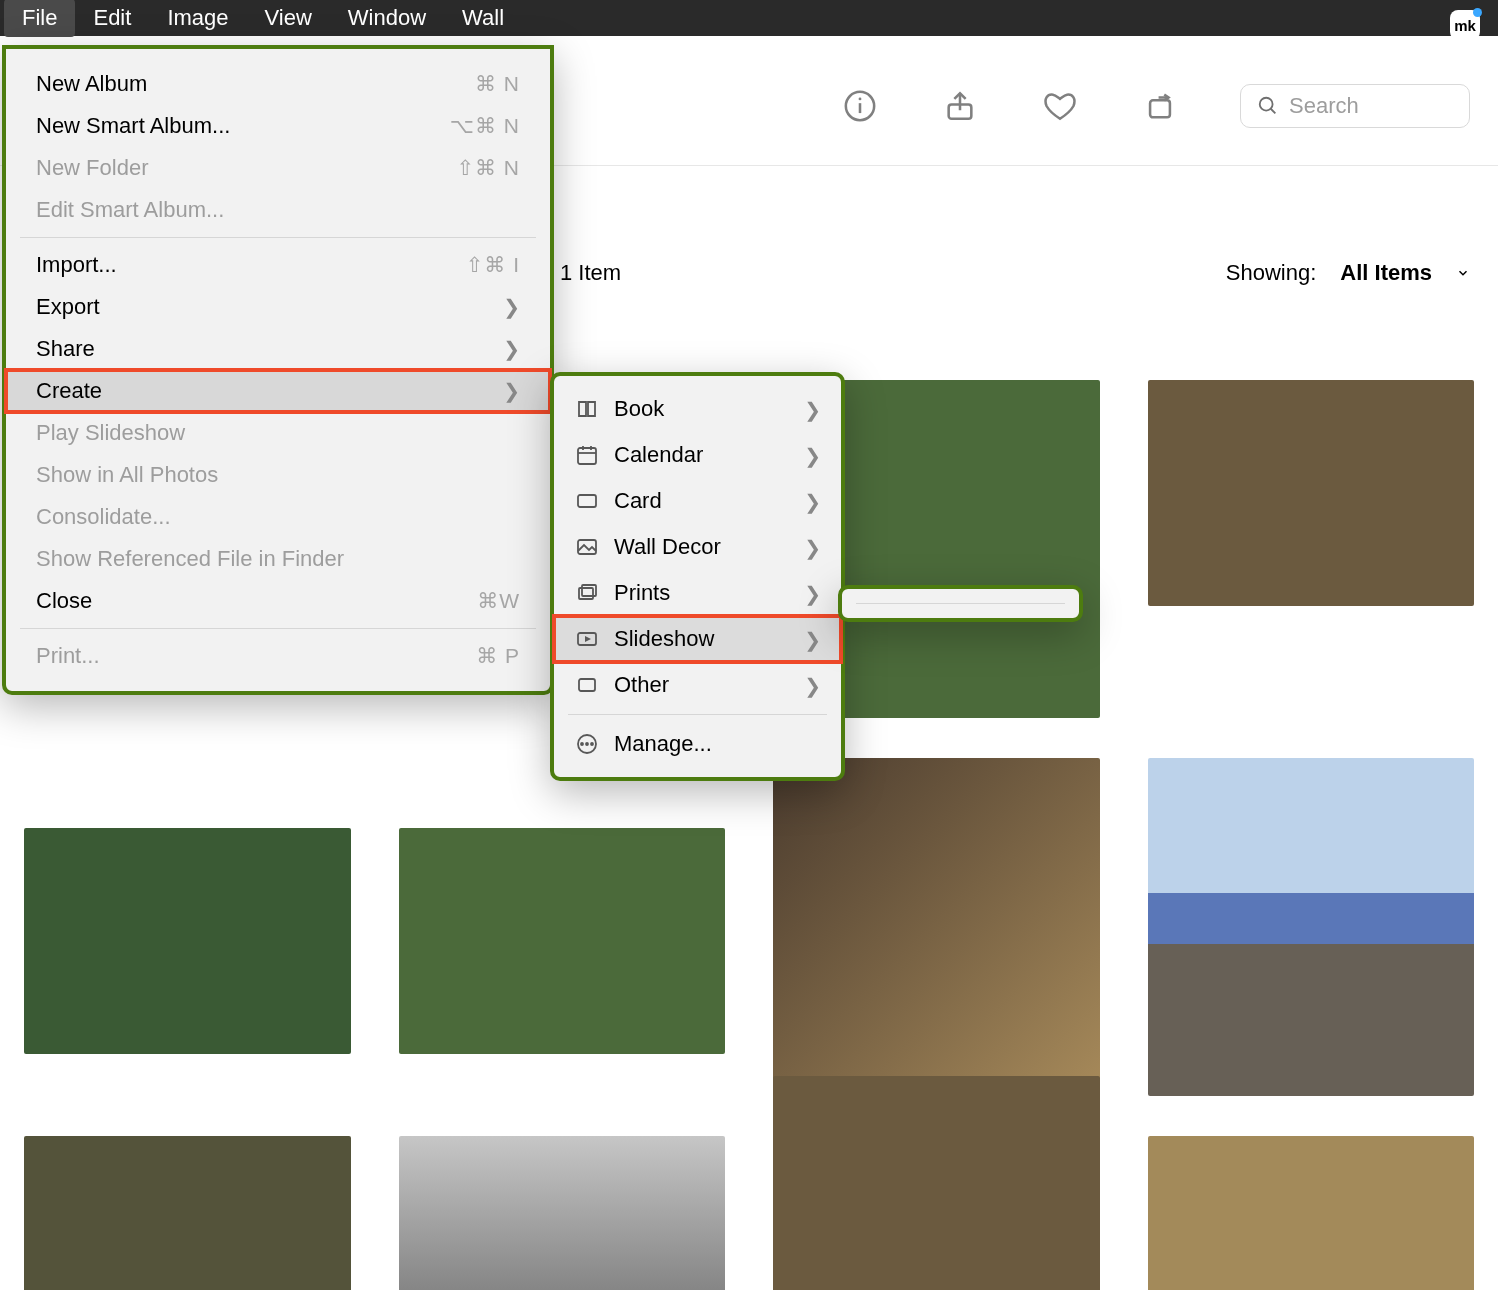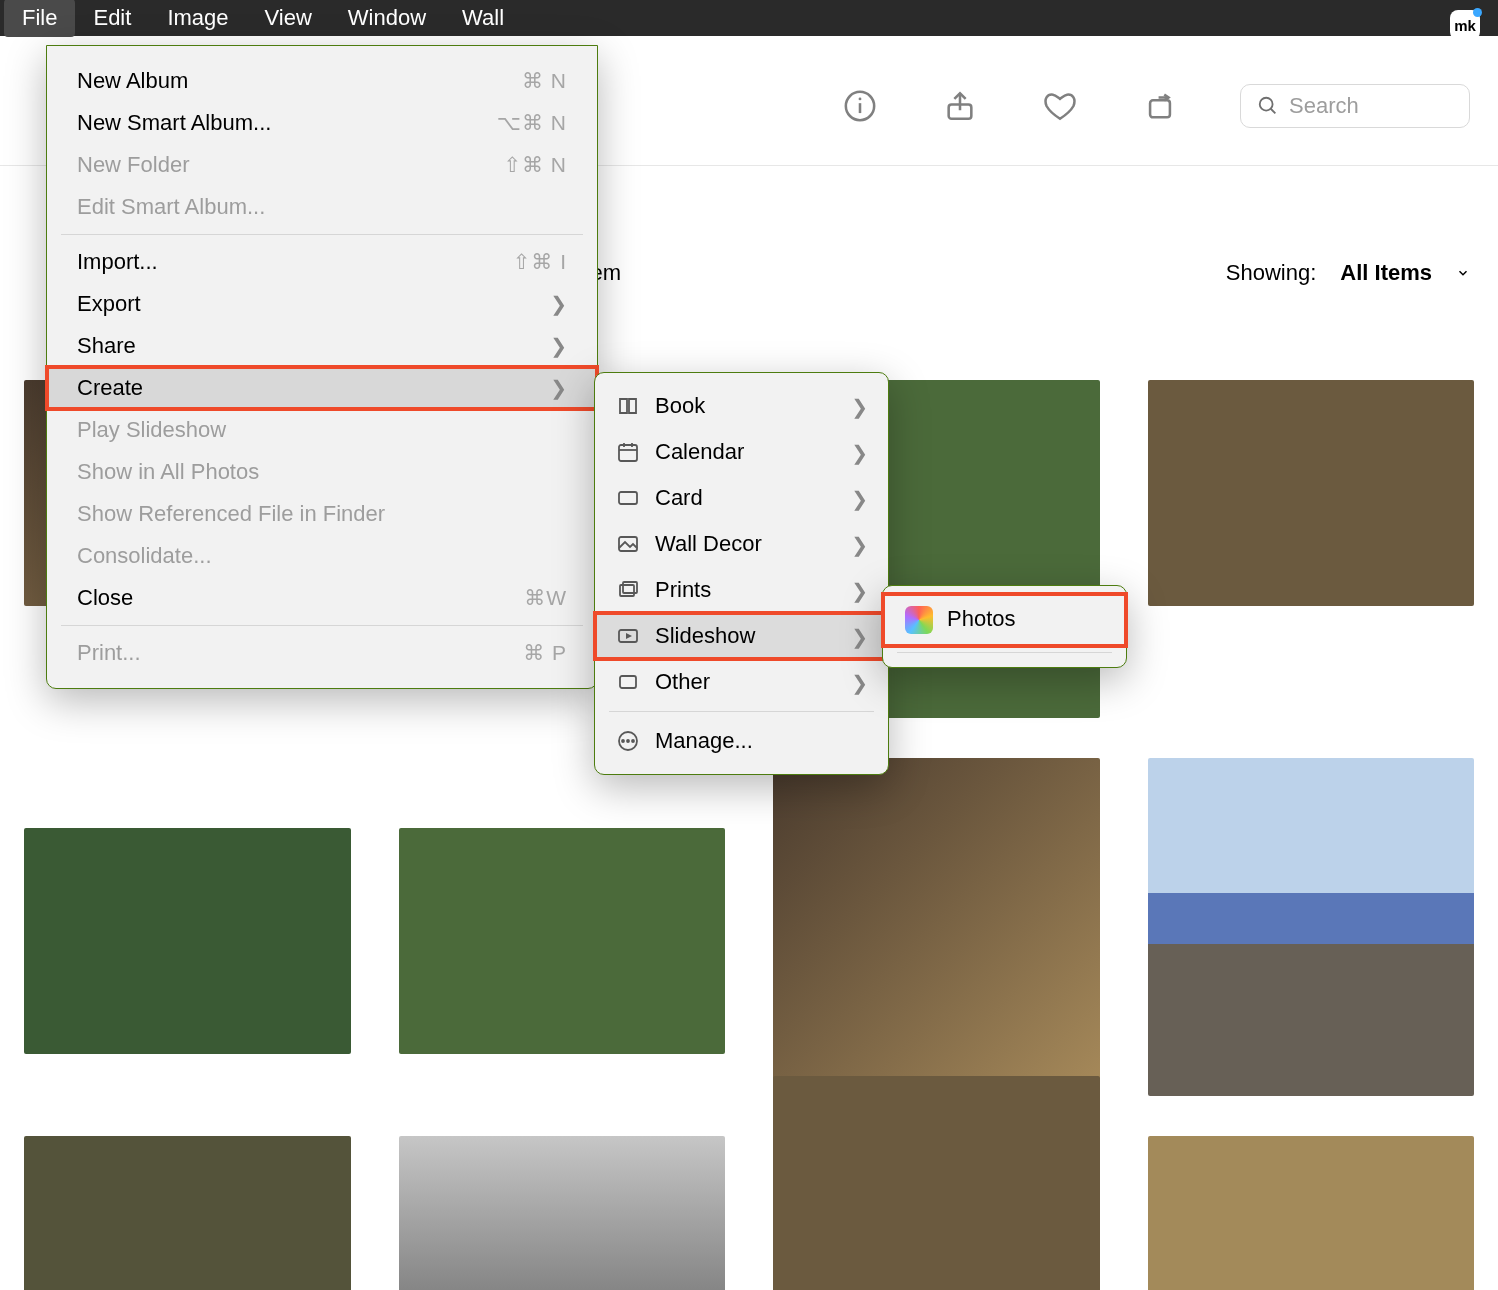--- a/index.html
+++ b/index.html
@@ -36,21 +36,21 @@
   .t2 { background:#3a5a34; }
   .t3 { background:#4b6a3a; }
   .t4 { background:#6b5a3f; }
   .t5 { background:linear-gradient(#bcd2ea 40%,#5a77b8 40%,#5a77b8 55%,#676056 55%); }
   .t6 { background:#54533a; }
   .t7 { background:linear-gradient(#c6c6c6, #6a6a6a); }
   .t8 { background:#a38a5a; }
   .row2-offset { margin-top:70px; } 
 
   
-  .menu-panel { position:absolute; background:#f2f2f2; border:1px solid #4d7c0f; border-radius:10px; box-shadow:0 12px 40px rgba(0,0,0,.28); padding:10px 0; min-width:230px;margin-left:44px; }
+  .menu-panel { position:absolute; background:#f2f2f2; border:4px solid #4d7c0f; border-radius:10px; box-shadow:0 12px 40px rgba(0,0,0,.28); padding:10px 0; min-width:230px; }
   .menu-panel .row { display:flex; align-items:center; justify-content:space-between; padding:8px 28px; font-size:22px; color:#000; gap:20px; position:relative; }
   .menu-panel .row.disabled { color:#9d9d9d; }
   .menu-panel .row .shortcut { color:#a6a6a6; font-size:21px; letter-spacing:1px; }
   .menu-panel .row .chev { color:#888; font-size:20px; }
   .menu-panel hr { border:none; border-top:1px solid #d6d6d6; margin:6px 14px; }
   .menu-panel .row.icon-row { padding-left:20px;align-items:flex-end; }
   .menu-panel .row.icon-row .ic { width:26px; height:26px; display:flex; align-items:center; justify-content:center; color:#585858; margin-right:14px; }
   .menu-panel .row.icon-row .ic svg { width:24px; height:24px; }
   .menu-panel .row.icon-row > .left { display:flex; align-items:center; gap:0; }
   .highlight-red { outline:4px solid #ef4a2a; outline-offset:-2px; border-radius:0; }
@@ -187,24 +187,24 @@
     <span>Create</span>
     <span class="chev">❯</span>
   </div>
   <div class="row disabled">
     <span>Play Slideshow</span>
   </div>
   <div class="row disabled">
     <span>Show in All Photos</span>
   </div>
   <div class="row disabled">
+    <span>Consolidate...</span>
+  </div>
+  <div class="row disabled">
     <span>Show Referenced File in Finder</span>
-  </div>
-  <div class="row disabled">
-    <span>Consolidate...</span>
   </div>
   <div class="row">
     <span>Close</span>
     <span class="shortcut">⌘W</span>
   </div>
   <hr>
   <div class="row disabled">
     <span>Print...</span>
     <span class="shortcut">⌘ P</span>
   </div>
@@ -304,17 +304,14 @@
             <circle cx="7" cy="12" r="1" fill="currentColor"></circle>
             <circle cx="17" cy="12" r="1" fill="currentColor"></circle>
           </svg>
         </span>
         <span>Manage...</span>
       </span>
   </div>
 </div>
 
 <div id="slideshow-menu" class="menu-panel">
-  <div class="row highlight-red">
-    <span><span class="app-ic app-photos"></span><span>Photos</span></span>
-  </div>
   <hr>
 </div>
 
 </body></html>

